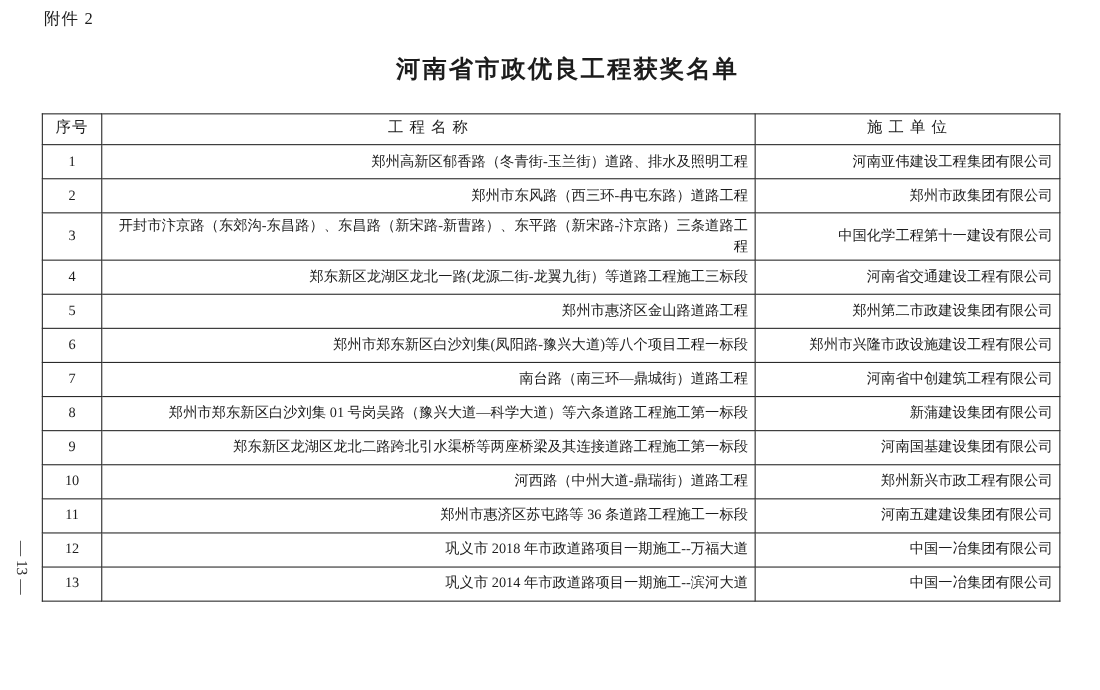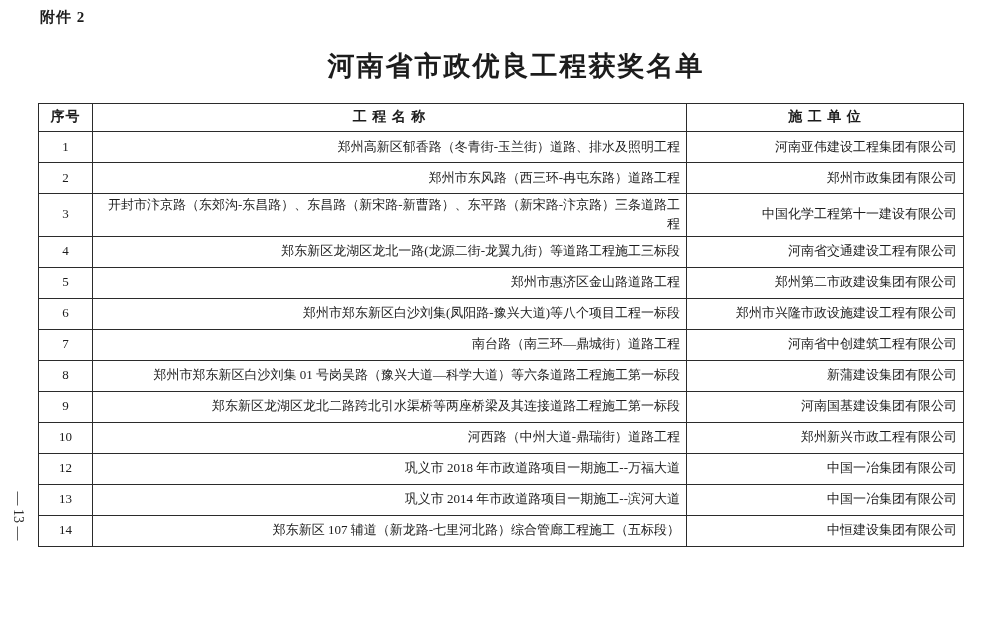--- a/index.html
+++ b/index.html
@@ -10,29 +10,29 @@
     color: #1c1c1c;
     position: relative;
     overflow: hidden;
   }
   .page { position: absolute; inset: 0; background: #ffffff; }
 
   .attachment-label {
     position: absolute;
     left: 40px; top: 8px;
     font-size: 15px;
-    font-weight: bold;
+    font-weight: normal;
     letter-spacing: 1px;
   }
 
   .doc-title {
     position: absolute;
     left: 0; right: 0; top: 48px;
     text-align: center;
-    font-size: 27px;
+    font-size: 22px;
     font-weight: bold;
     letter-spacing: 2px;
     margin-left: 32px;
   }
 
   .page-number {
     position: absolute;
     left: -27px; top: 508px;
     width: 90px;
     text-align: center;
@@ -52,21 +52,21 @@
     font-size: 13px;
   }
   .award-table th, .award-table td {
     border: 1px solid #2b2b2b;
     vertical-align: middle;
     line-height: 1.45;
   }
   .award-table th {
     height: 28px;
     font-size: 14px;
-    font-weight: bold;
+    font-weight: normal;
     letter-spacing: 1px;
   }
   .award-table td { height: 31px; padding: 2px 6px; }
   .award-table td.col-no { text-align: center; padding: 2px 1px; }
   .award-table td.col-project { text-align: right; }
   .award-table td.col-company { text-align: right; }
   .col-no-w { width: 54px; }
   .col-project-w { width: 594px; }
   .col-company-w { width: 277px; }
   tr.tall td { height: 45px; }
@@ -140,30 +140,30 @@
         <td class="col-no">9</td>
         <td class="col-project">郑东新区龙湖区龙北二路跨北引水渠桥等两座桥梁及其连接道路工程施工第一标段</td>
         <td class="col-company">河南国基建设集团有限公司</td>
       </tr>
       <tr>
         <td class="col-no">10</td>
         <td class="col-project">河西路（中州大道-鼎瑞街）道路工程</td>
         <td class="col-company">郑州新兴市政工程有限公司</td>
       </tr>
       <tr>
+        <td class="col-no">11</td>
+        <td class="col-project">郑州市惠济区苏屯路等 36 条道路工程施工一标段</td>
+        <td class="col-company">河南五建建设集团有限公司</td>
+      </tr>
+      <tr>
         <td class="col-no">12</td>
         <td class="col-project">巩义市 2018 年市政道路项目一期施工--万福大道</td>
         <td class="col-company">中国一冶集团有限公司</td>
       </tr>
       <tr>
         <td class="col-no">13</td>
         <td class="col-project">巩义市 2014 年市政道路项目一期施工--滨河大道</td>
         <td class="col-company">中国一冶集团有限公司</td>
       </tr>
-      <tr>
-        <td class="col-no">14</td>
-        <td class="col-project">郑东新区 107 辅道（新龙路-七里河北路）综合管廊工程施工（五标段）</td>
-        <td class="col-company">中恒建设集团有限公司</td>
-      </tr>
     </tbody>
   </table>
 
 </div>
 
 </body></html>

